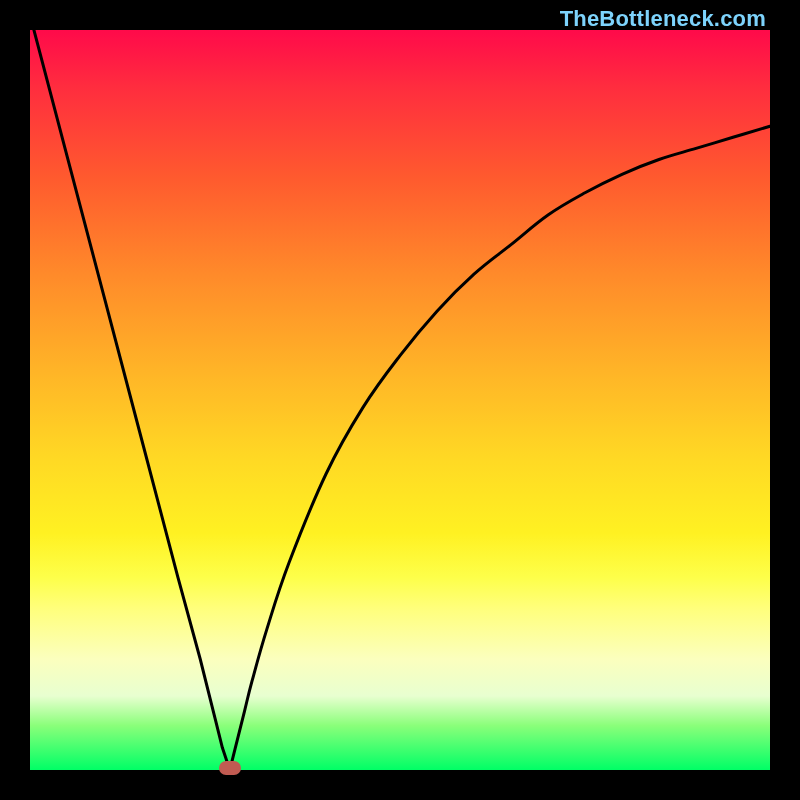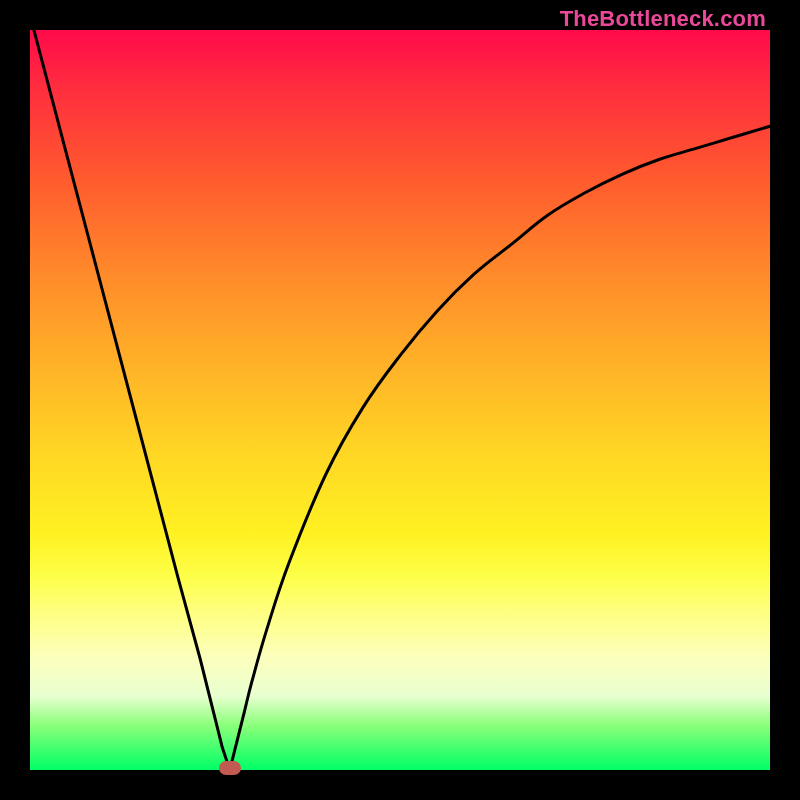--- a/index.html
+++ b/index.html
@@ -32,21 +32,21 @@
       #00ff66 100%
     );
   }
   .watermark {
     position: absolute;
     top: 6px;
     right: 34px;
     font-family: Arial, Helvetica, sans-serif;
     font-size: 22px;
     font-weight: bold;
-    color: #ec4899;
+    color: #7dd3fc;
     letter-spacing: 0.2px;
     text-align: right;
   }
   svg.curve {
     position: absolute;
     left: 0; top: 0;
     width: 740px; height: 740px;
     overflow: visible;
   }
   .marker {

